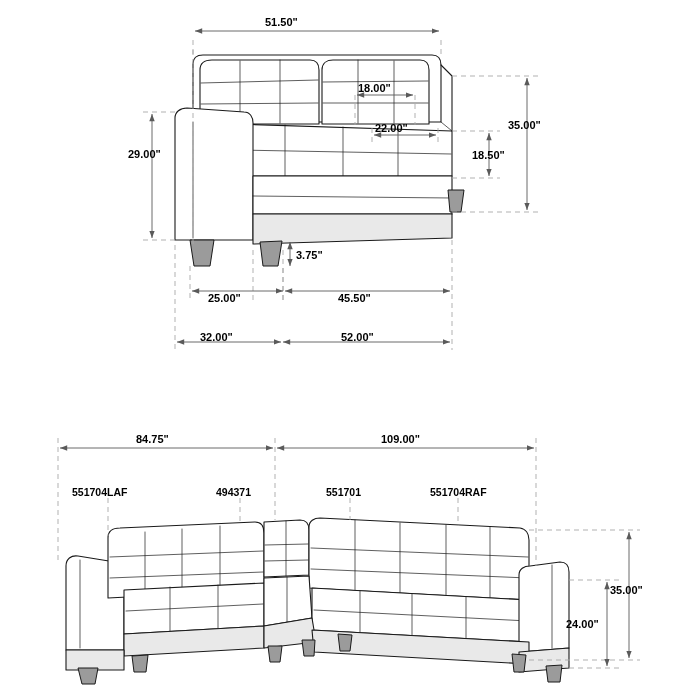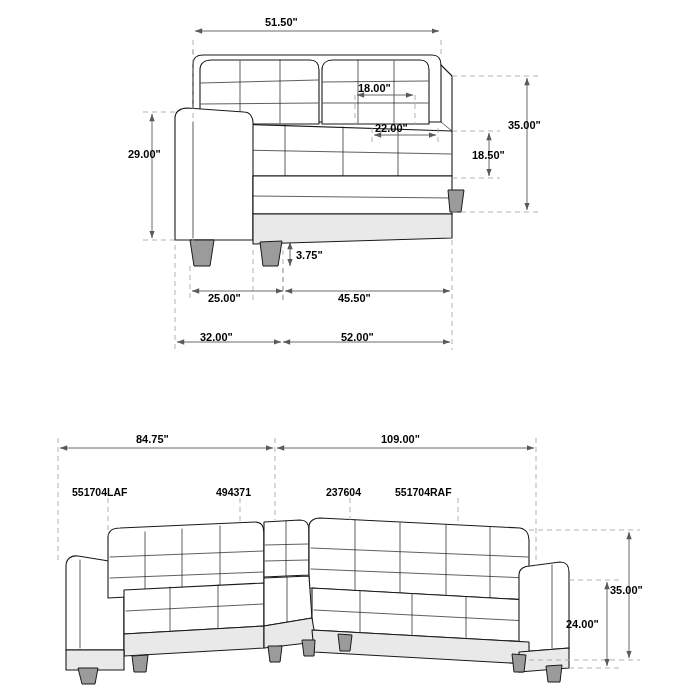--- a/index.html
+++ b/index.html
@@ -245,17 +245,17 @@
   <div class="dimtext" style="left:381px; top:433px;">109.00"</div>
 
   <div class="dimtext" style="left:610px; top:584px;">35.00"</div>
 
   <div class="dimtext" style="left:566px; top:618px;">24.00"</div>
 
   <div class="codetext" style="left:72px; top:486px;">551704LAF</div>
 
   <div class="codetext" style="left:216px; top:486px;">494371</div>
 
-  <div class="codetext" style="left:326px; top:486px;">237604</div>
-
-  <div class="codetext" style="left:395px; top:486px;text-align:center;">551704RAF</div>
+  <div class="codetext" style="left:326px; top:486px;">551701</div>
+
+  <div class="codetext" style="left:430px; top:486px;text-align:center;">551704RAF</div>
 
 </div>
 
 </body></html>

